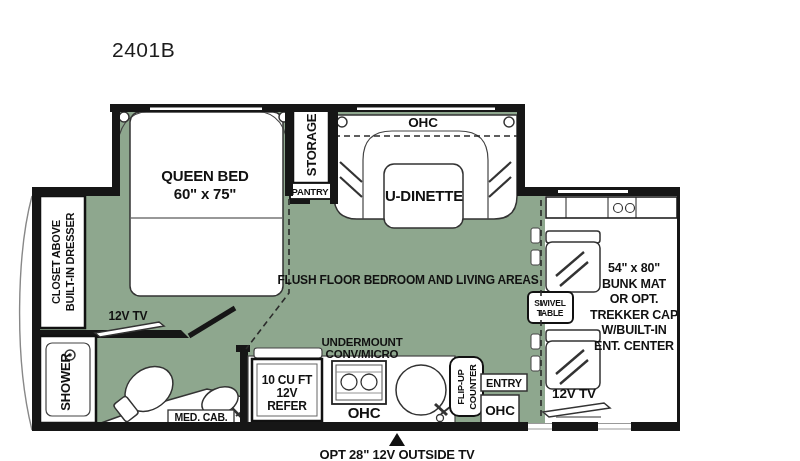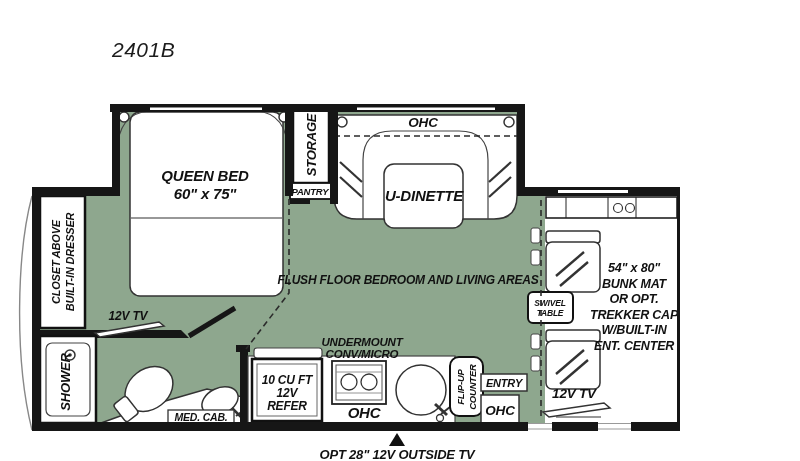--- a/index.html
+++ b/index.html
@@ -1,17 +1,17 @@
 <!DOCTYPE html>
 <html><head>
 <meta charset="utf-8">
 <style>
   html,body{margin:0;padding:0;background:#fff;}
   #stage{position:relative;width:680px;height:461px;background:#fff;overflow:hidden;
-         font-family:"Liberation Sans",sans-serif;font-style:italic;}
+         font-family:"Liberation Sans",sans-serif;}
   svg{position:absolute;left:0;top:0;}
   .lbl{font-family:"Liberation Sans",sans-serif;font-weight:700;fill:#111;letter-spacing:-0.2px;}
   .ttl{font-family:"Liberation Sans",sans-serif;font-weight:400;fill:#1c1c1c;letter-spacing:0.5px;}
   .wall{fill:#161616;}
   .furn{fill:#ffffff;stroke:#333;stroke-width:1.5;}
   .thin{fill:none;stroke:#444;stroke-width:1.2;}
   .dash{fill:none;stroke:#2b2b2b;stroke-width:1.6;stroke-dasharray:6 4;}
 </style>
 </head>
 <body>

